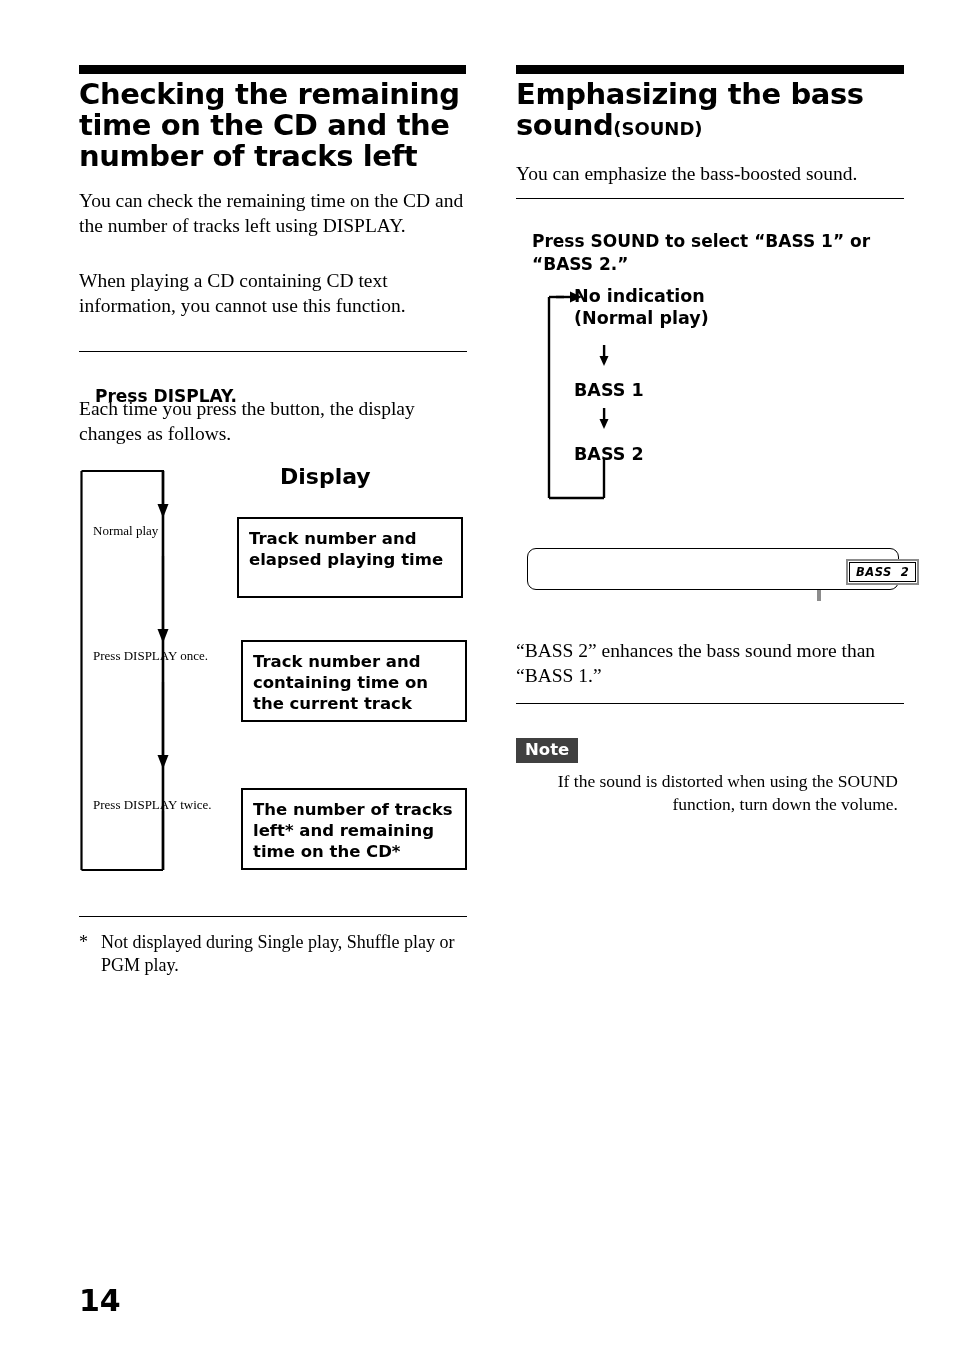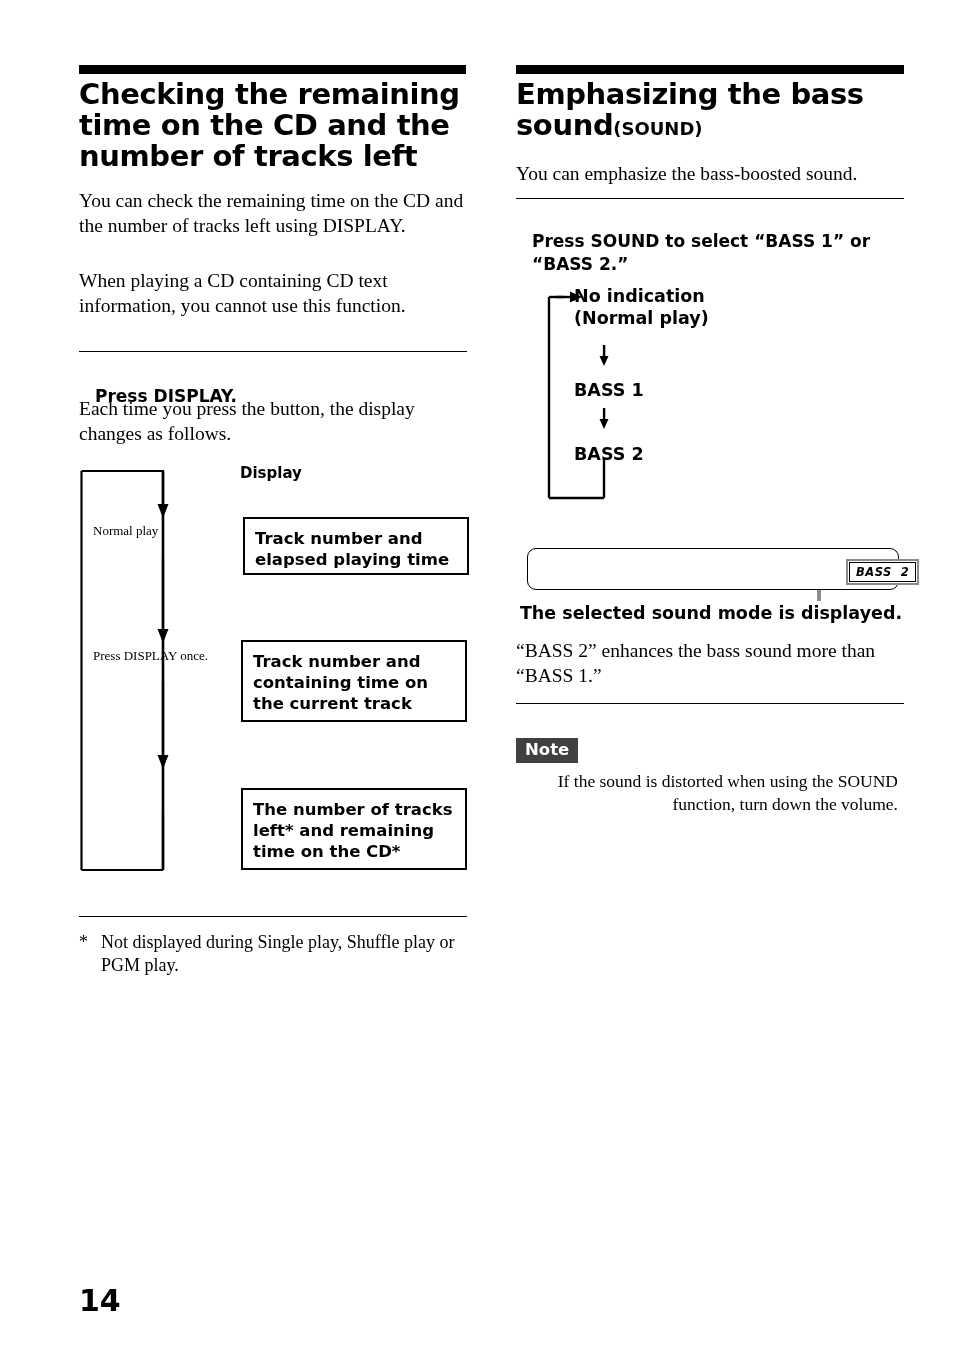--- a/index.html
+++ b/index.html
@@ -100,21 +100,22 @@
     font-family: "DejaVu Sans", sans-serif;
     font-weight: bold;
     font-size: 16.5px;
     line-height: 1.28;
     padding: 9px 10px 8px 10px;
   }
   .display-hdr {
     position: absolute;
     font-family: "DejaVu Sans", sans-serif;
     font-weight: bold;
-    font-size: 15px;
+    font-size: 22px;
+    margin-left: 40px;
   }
 
   
   #bass-cycle {
     position: absolute;
     left: 516px;
     top: 283px;
     width: 330px;
     height: 225px;
   }
@@ -329,22 +330,23 @@
       <g fill="#000" stroke="none">
         <rect x="82.9" y="216" width="2.2" height="76"></rect>
         <polygon points="78.5,289 89.5,289 84,303"></polygon>
       </g>
     </svg>
 
     <div class="flow-label" style="left:14px; top:57px; width:150px;">Normal play</div>
 
     <div class="flow-label" style="left:14px; top:182px; width:155px;">Press DISPLAY once.</div>
 
-
-    <div class="disp-box" style="left:164px; top:51px; width:226px; height:58px;">Track number and elapsed playing time</div>
+    <div class="flow-label" style="left:14px; top:331px; width:155px;">Press DISPLAY twice.</div>
+
+    <div class="disp-box" style="left:158px; top:51px; width:226px; height:81px;">Track number and elapsed playing time</div>
 
     <div class="disp-box" style="left:162px; top:174px; width:226px; height:82px;">Track number and containing time on the current track</div>
 
     <div class="disp-box" style="left:162px; top:322px; width:226px; height:82px;">The number of tracks left* and remaining time on the CD*</div>
   </div>
 
   <div class="topbar topbar-right"></div>
 
   <div class="col col-right">
 
@@ -407,18 +409,17 @@
     <svg width="390" height="86" viewBox="0 0 390 86" style="position:absolute; left:0; top:0;">
       <path d="M 303 58 L 303 37 Q 303 27 313 27 L 336 27" stroke="#8c8c8c" stroke-width="4" fill="none" stroke-linecap="butt"></path>
     </svg>
 
     <div class="panel-rect"></div>
 
     <div class="bass-badge">
       <div class="bass-badge-inner">BASS  2</div>
     </div>
 
-    <div class="panel-caption">The selected sound mode is displayed.</div>
   </div>
 
   <div class="pageno">14</div>
 
 </div>
 
 </body></html>

